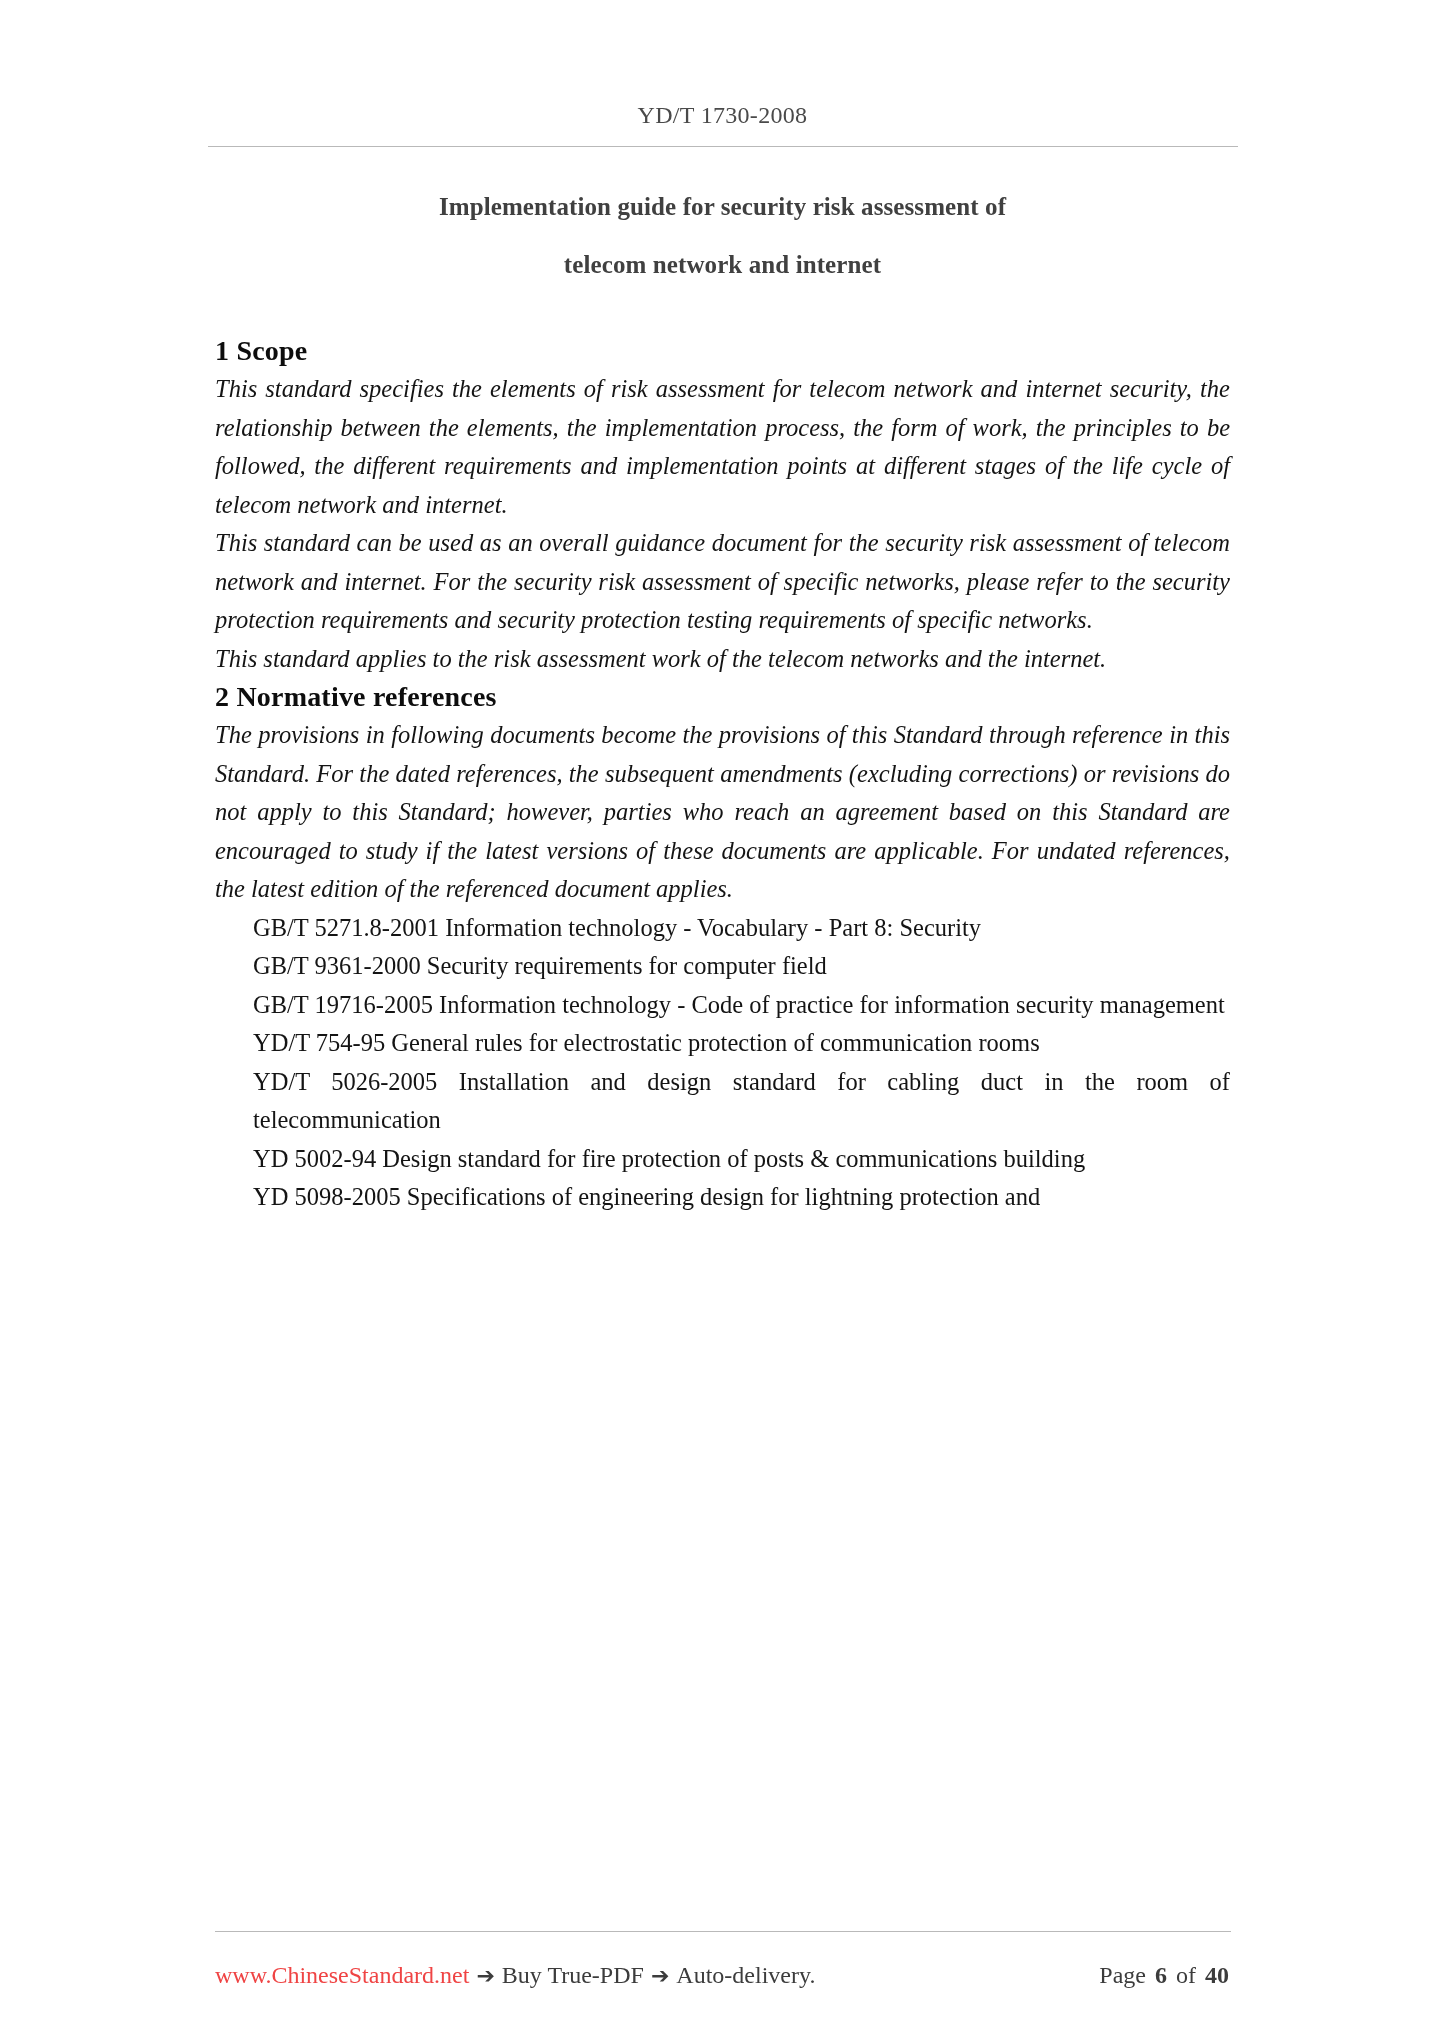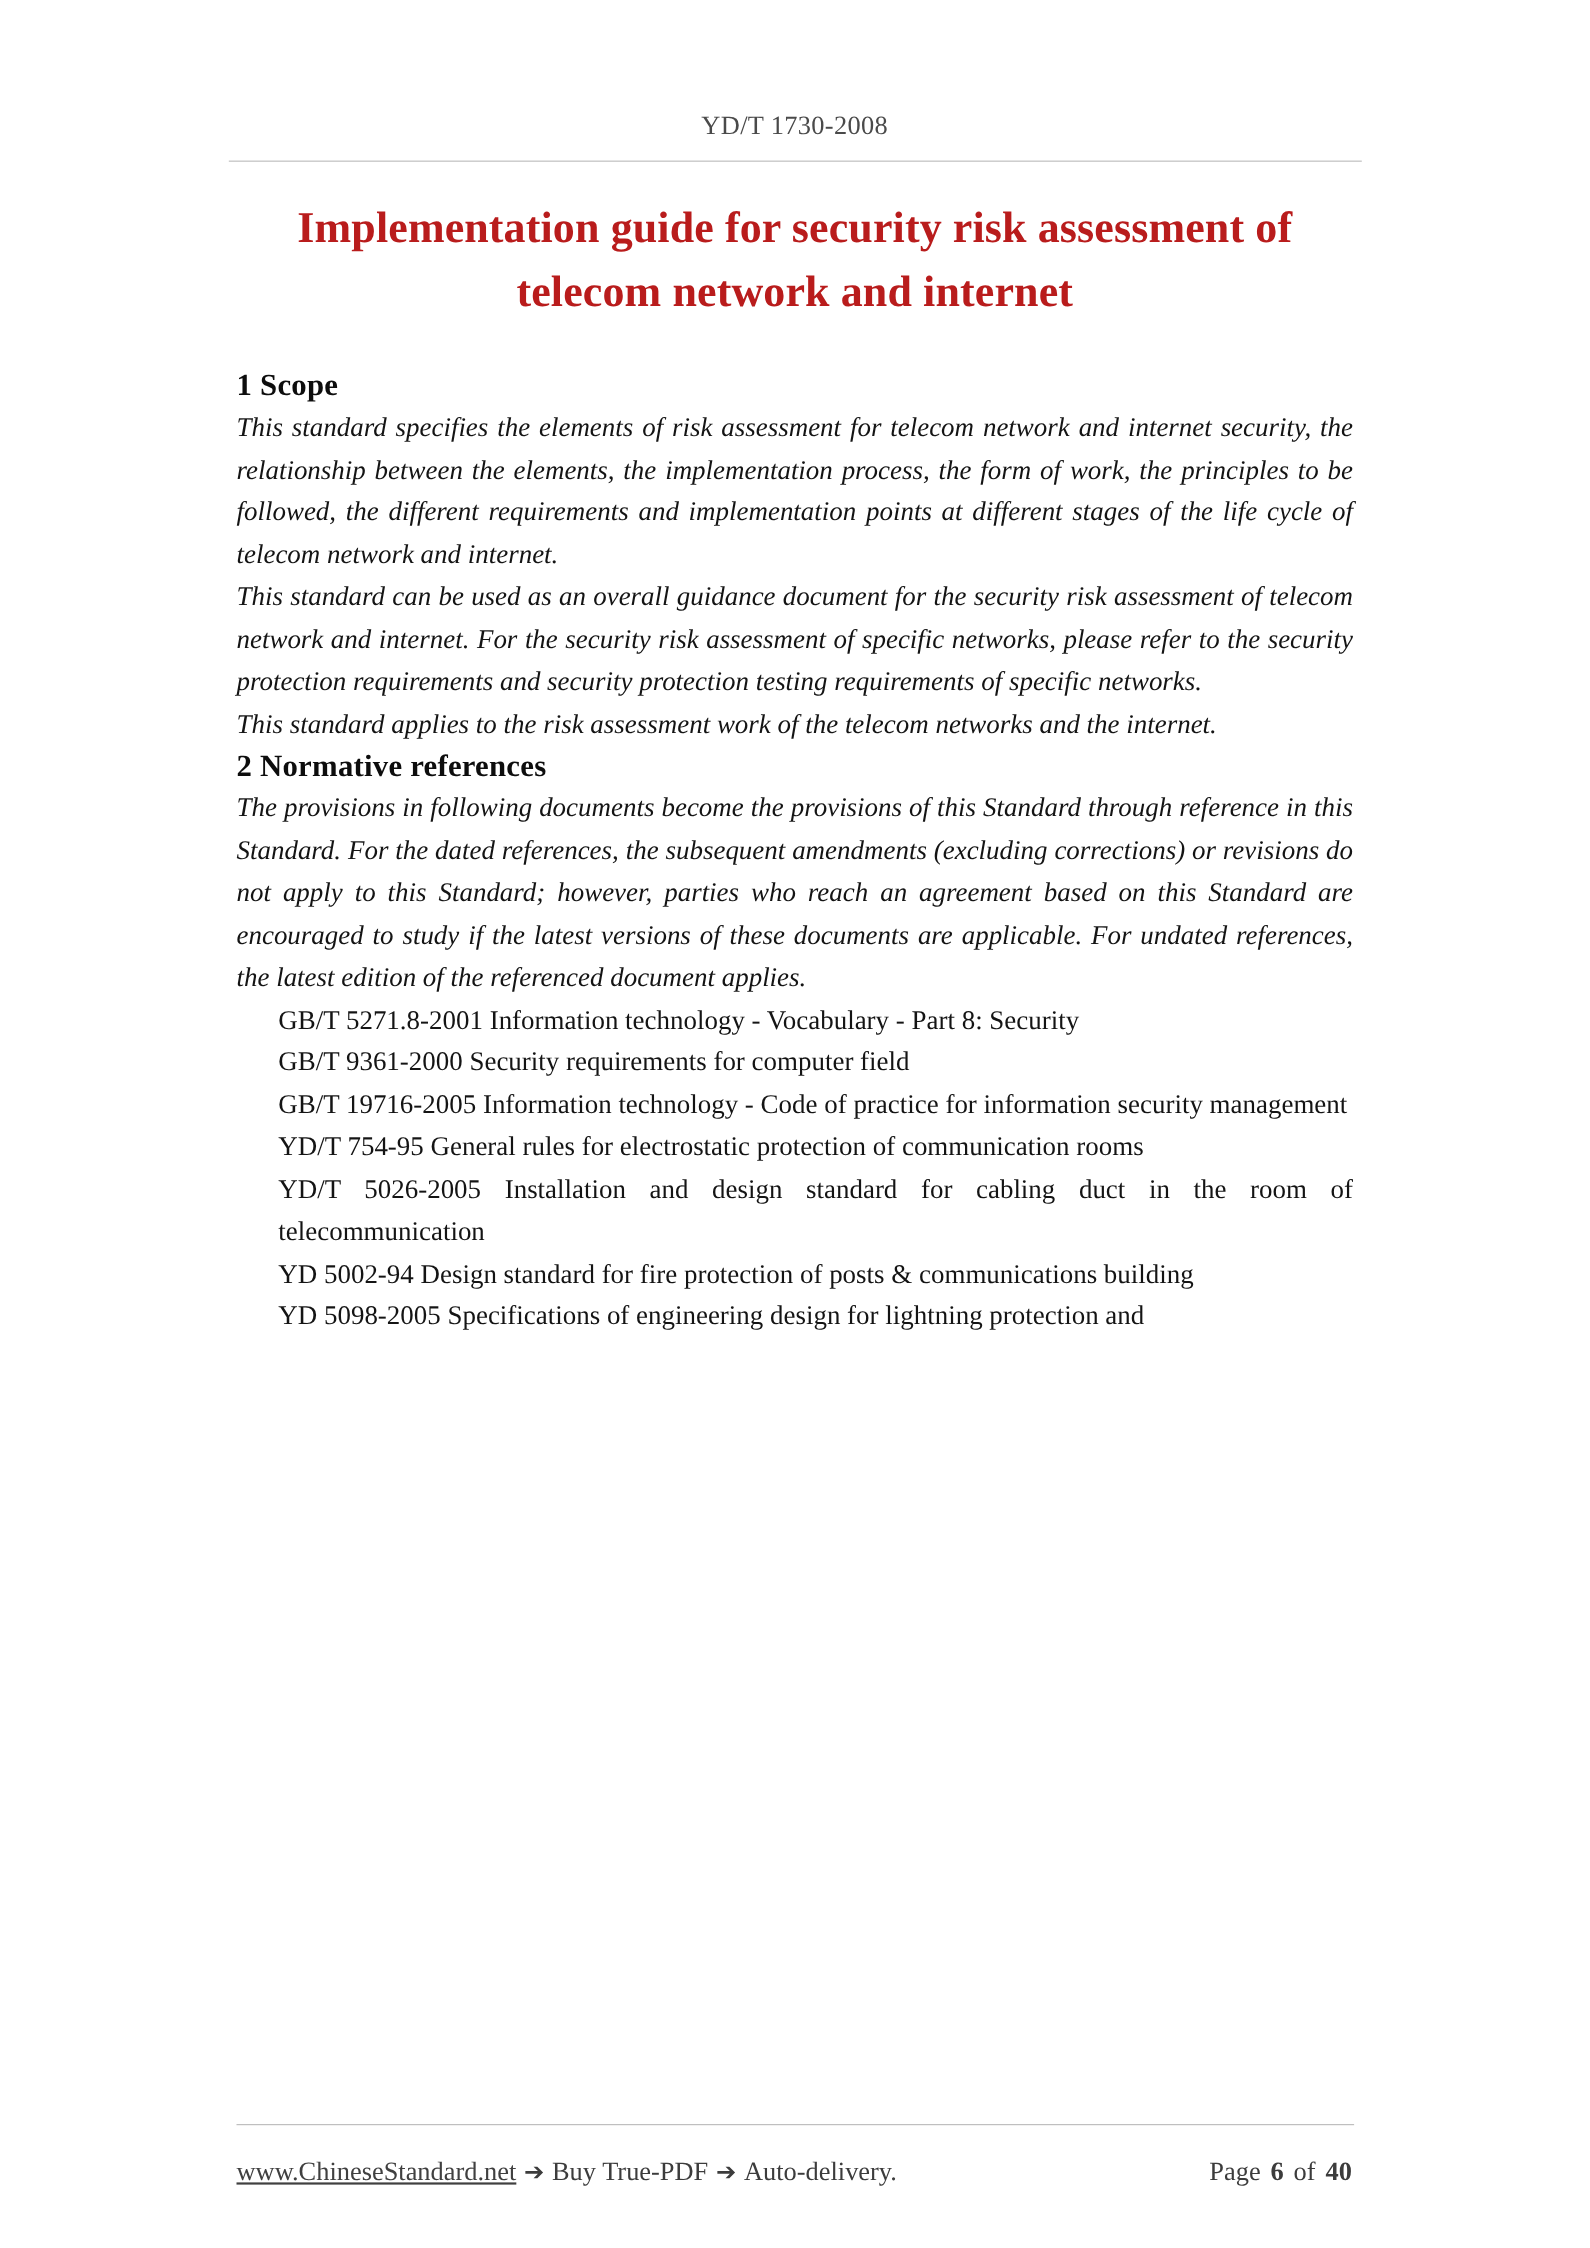--- a/index.html
+++ b/index.html
@@ -43,24 +43,24 @@
   }
 
   
   .doc-title {
     position: absolute;
     left: 215px;
     top: 138px;
     width: 1015px;
     text-align: center;
     font-weight: bold;
-    font-size: 40px;
+    font-size: 25px;
     line-height: 58px;
     letter-spacing: 0.1px;
-    color: #b91c1c;
+    color: #404040;
   }
   .doc-title .tline { display: block; }
 
   
   .content {
     position: absolute;
     left: 215px;
     top: 292px;
     width: 1015px;
   }
@@ -124,22 +124,21 @@
     font-size: 24px;
     color: #3c3c3c;
   }
   .footer-left {
     white-space: nowrap;
     display: flex;
     align-items: baseline;
     gap: 7px;
   }
   .footer-link {
-    text-decoration: underline;
-    color: #404040;
+    color: #ef4444;
     cursor: pointer;
   }
   .arrow-glyph {
     font-family: "DejaVu Sans", sans-serif;
     font-size: 22px;
     font-weight: bold;
     color: #3c3c3c;
   }
   .footer-right {
     white-space: nowrap;

